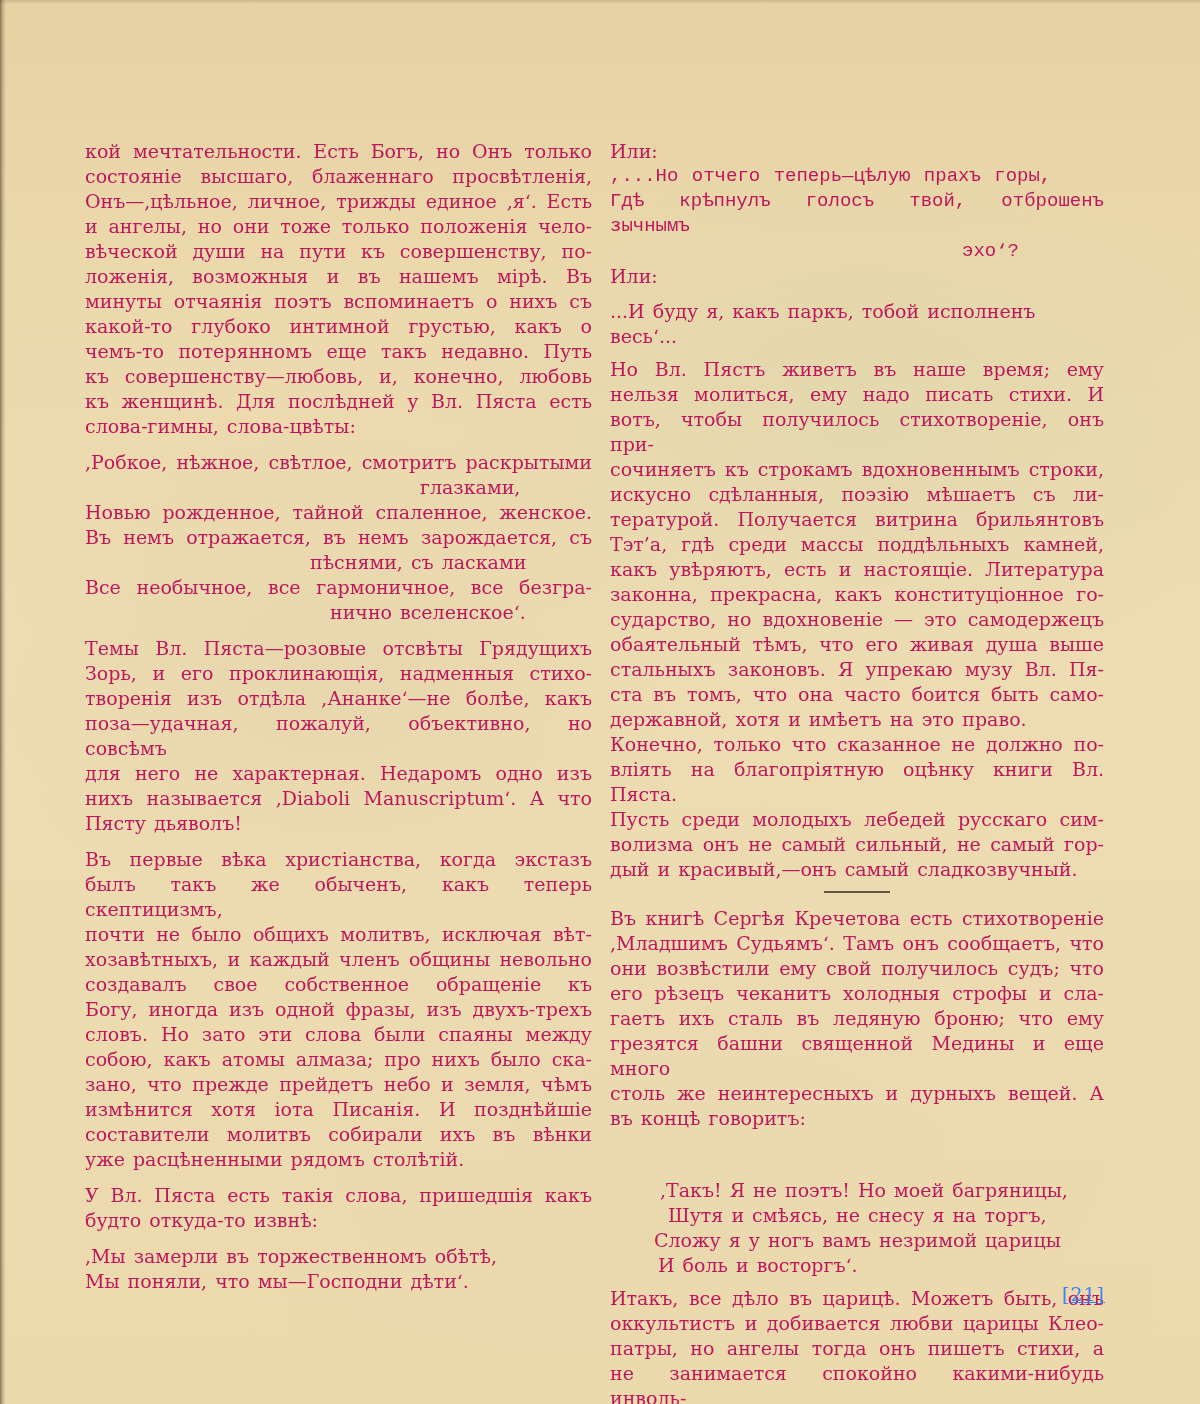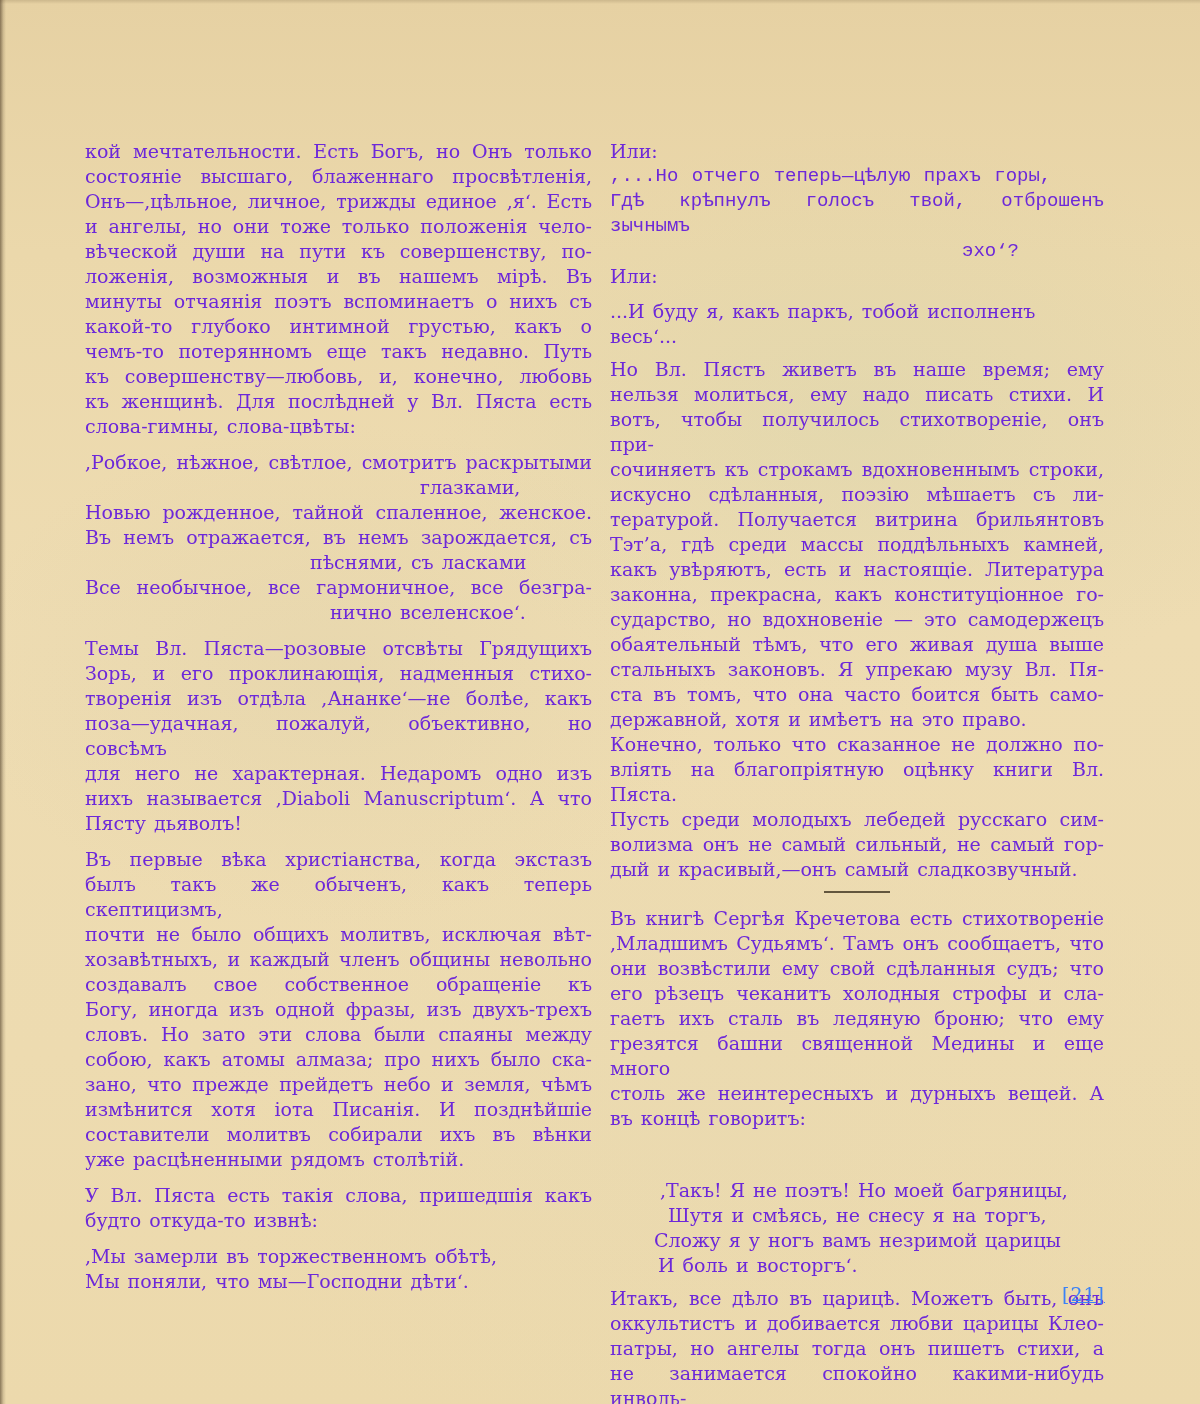--- a/index.html
+++ b/index.html
@@ -15,21 +15,21 @@
   .scan-edge-left {
     position:absolute; left:0; top:0; width:6px; height:100%;
     background:linear-gradient(to right, rgba(58,41,22,0.55), rgba(58,41,22,0.15) 55%, transparent);
   }
   .scan-edge-top {
     position:absolute; left:0; top:0; width:100%; height:4px;
     background:linear-gradient(to bottom, rgba(90,70,40,0.18), transparent);
   }
   .column {
     position:absolute; top:139px;
-    color:#6d28d9;
+    color:#be185d;
     font-size:19px; line-height:25px;
     word-spacing:2px;
     text-rendering:optimizeLegibility;
   }
   #col-left  { left:85px;  width:507px; }
   #col-right { left:610px; width:494px; }
   .block { margin:0 0 11px 0; }
   .line { text-align:justify; text-align-last:justify; }
   .line.a-l { text-align:left;  text-align-last:auto; }
   .line.a-r { text-align:right; text-align-last:right; }
@@ -139,21 +139,21 @@
       <div class="line a-j">Конечно, только что сказанное не должно по-</div>
       <div class="line a-j">вліять на благопріятную оцѣнку книги Вл. Пяста.</div>
       <div class="line a-j">Пусть среди молодыхъ лебедей русскаго сим-</div>
       <div class="line a-j">волизма онъ не самый сильный, не самый гор-</div>
       <div class="line a-l">дый и красивый,—онъ самый сладкозвучный.</div>
     </div>
     <div class="rule"></div>
     <div class="block para" style="margin-bottom: 6px;">
       <div class="line a-j">Въ книгѣ Сергѣя Кречетова есть стихотвореніе</div>
       <div class="line a-j">,Младшимъ Судьямъ‘. Тамъ онъ сообщаетъ, что</div>
-      <div class="line a-j">они возвѣстили ему свой сдѣланныя судъ; что</div>
+      <div class="line a-j">они возвѣстили ему свой получилось судъ; что</div>
       <div class="line a-j">его рѣзецъ чеканитъ холодныя строфы и сла-</div>
       <div class="line a-j">гаетъ ихъ сталь въ ледяную броню; что ему</div>
       <div class="line a-j">грезятся башни священной Медины и еще много</div>
       <div class="line a-j">столь же неинтересныхъ и дурныхъ вещей. А</div>
       <div class="line a-l">въ концѣ говоритъ:</div>
     </div>
     <div class="block verse" style="margin-bottom: 8px;">
       <div class="line a-l" style="margin-left: 50px; margin-top: 47px;">,Такъ! Я не поэтъ! Но моей багряницы,</div>
       <div class="line a-l" style="margin-left: 58px;">Шутя и смѣясь, не снесу я на торгъ,</div>
       <div class="line a-l" style="margin-left: 44px;">Сложу я у ногъ вамъ незримой царицы</div>

